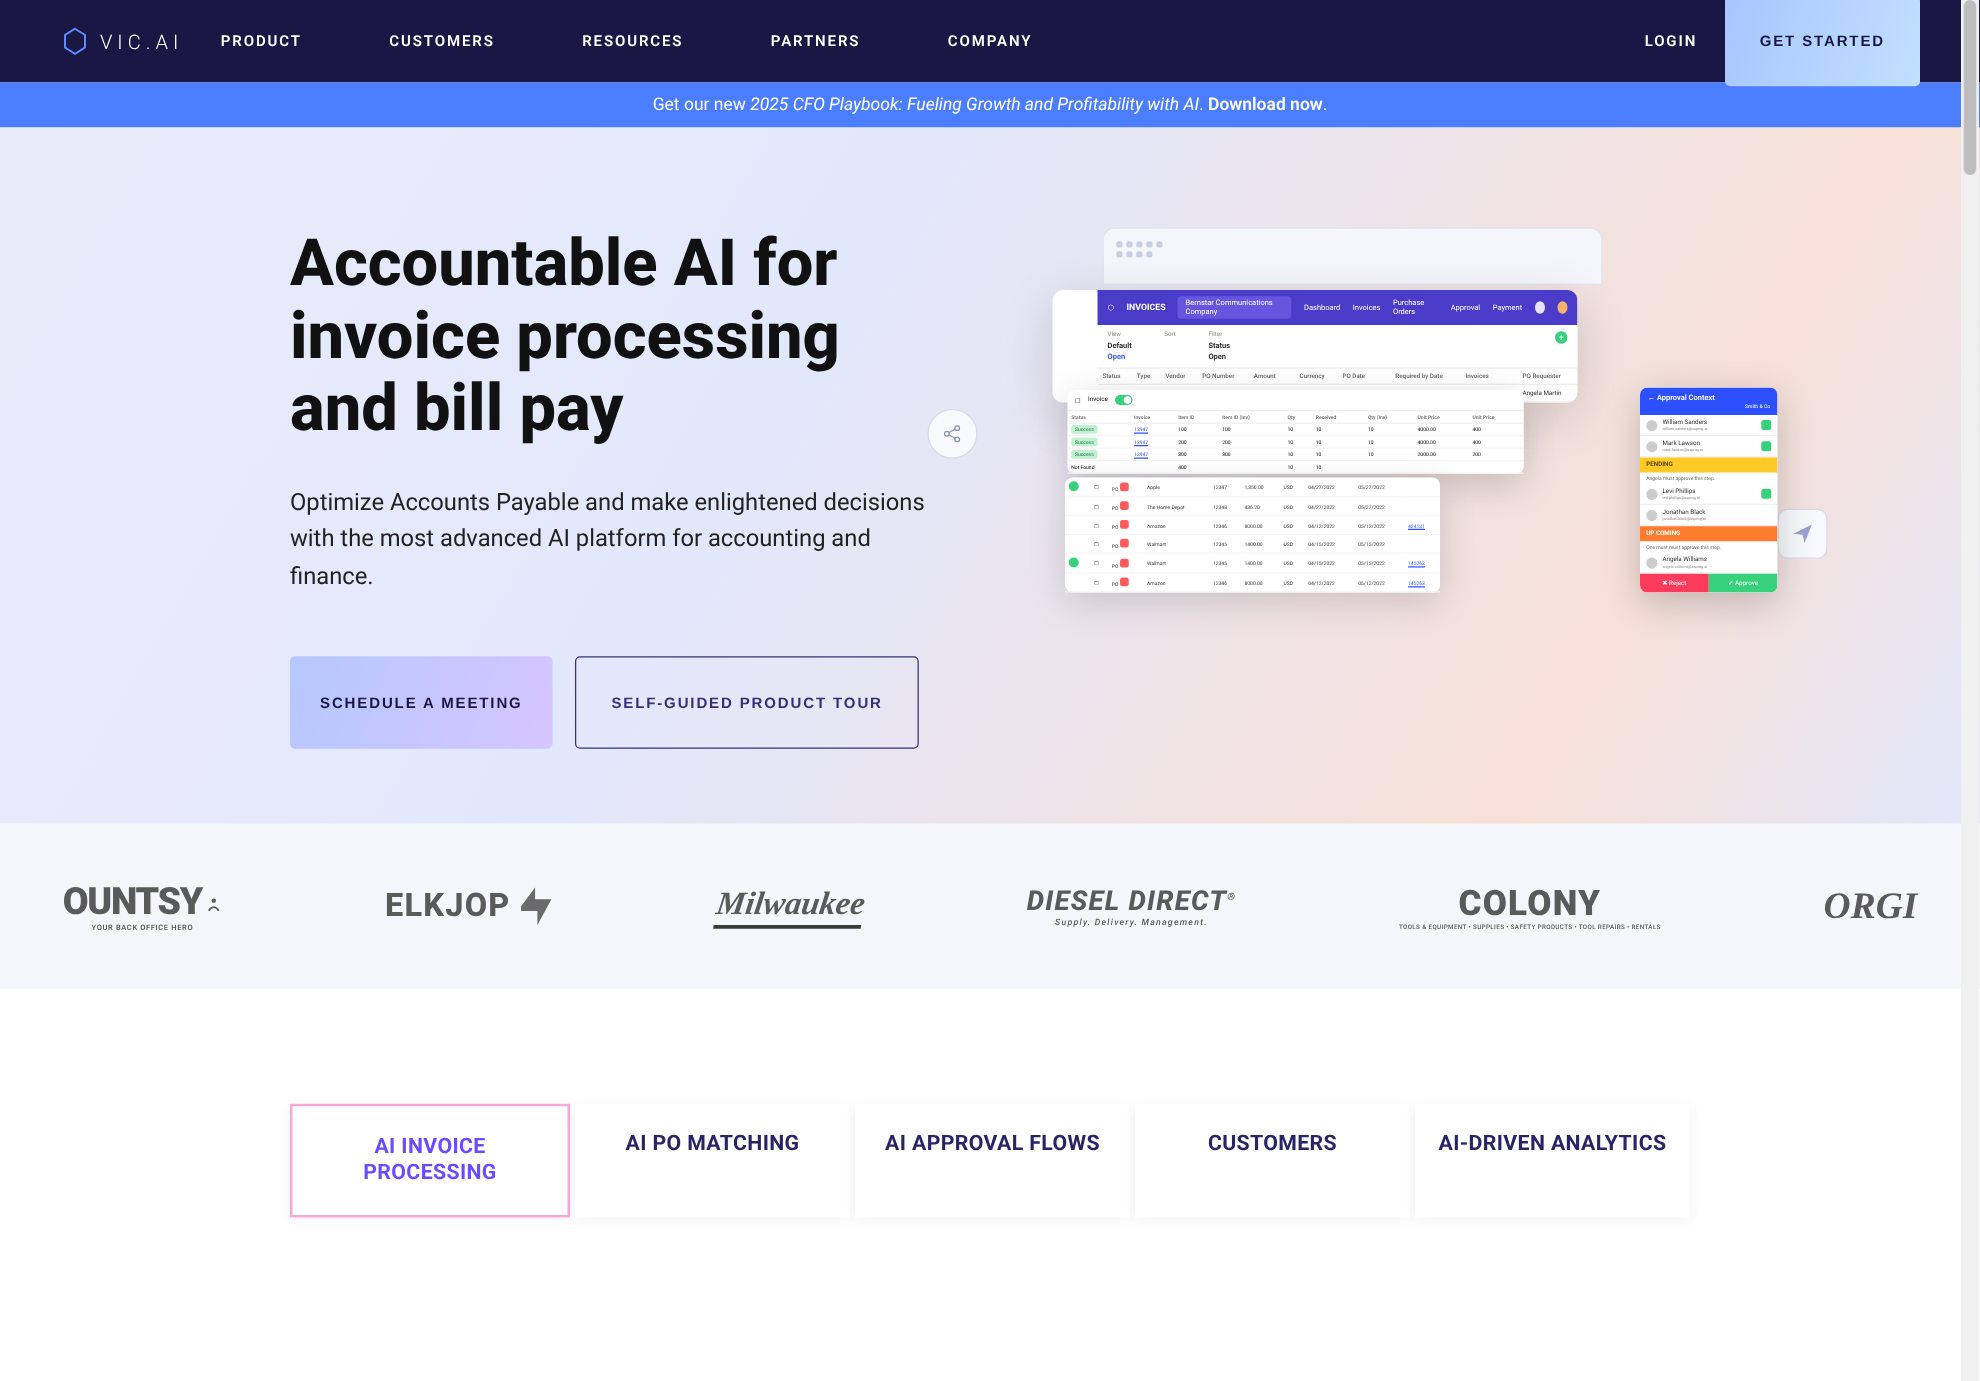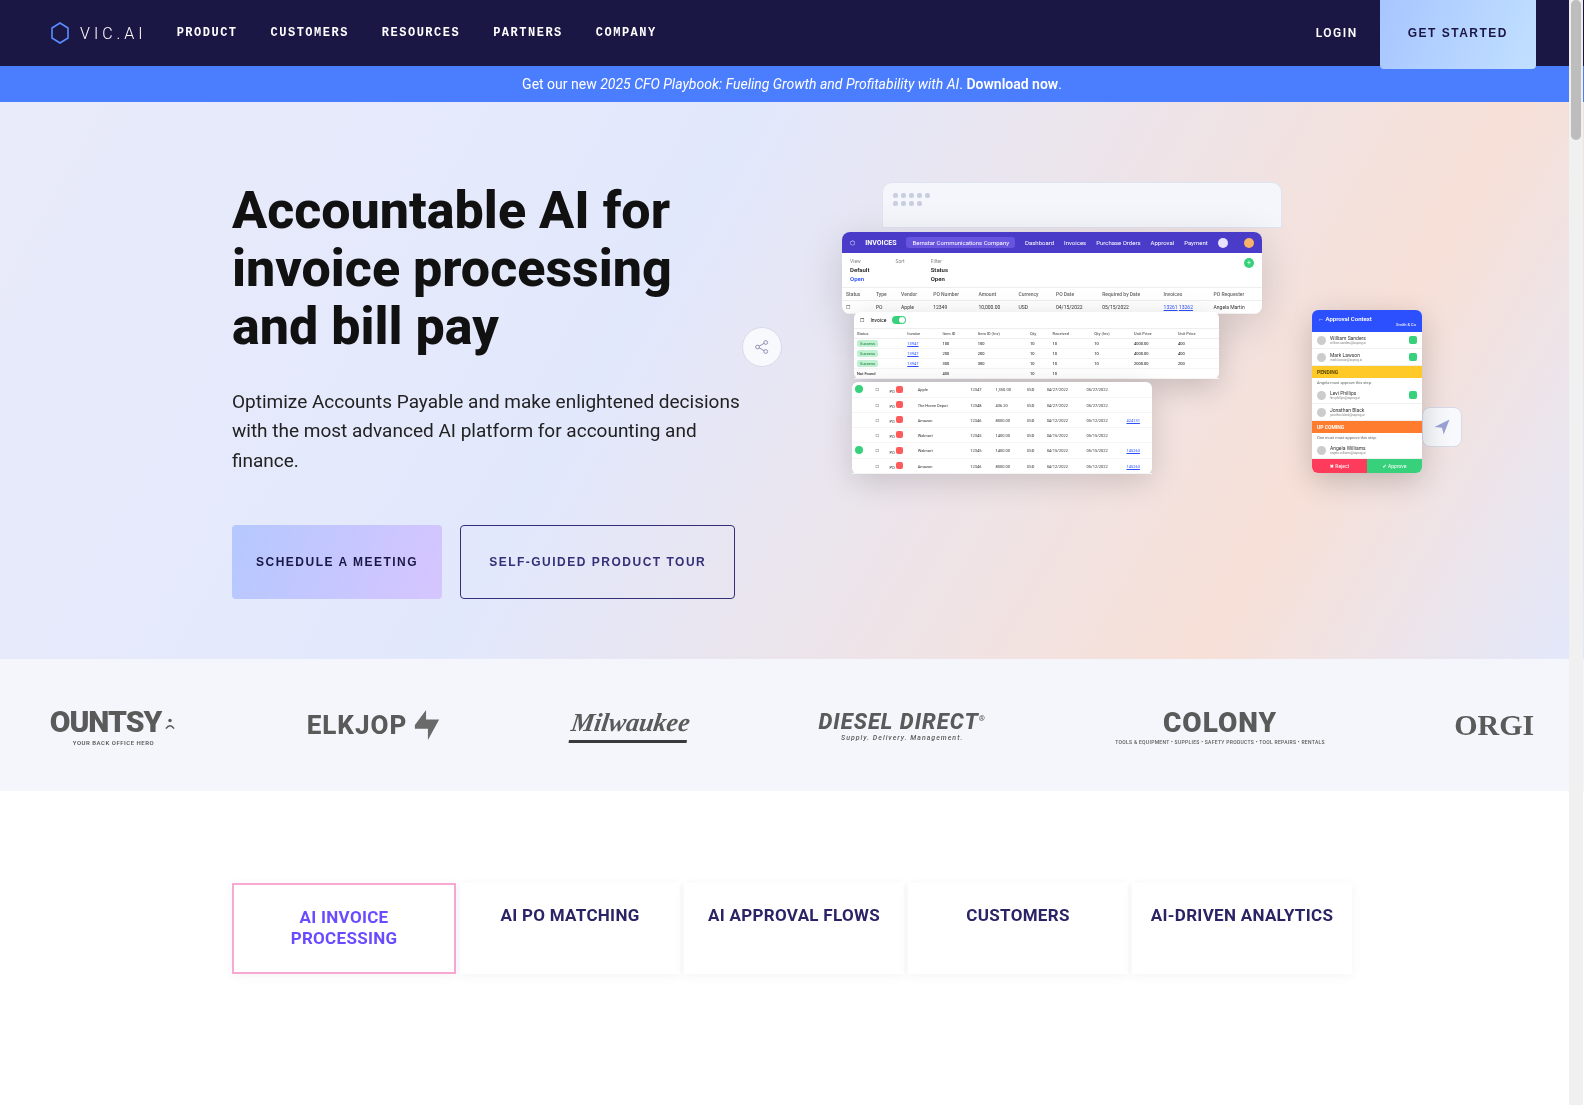--- a/index.html
+++ b/index.html
@@ -27,23 +27,22 @@
     display: inline-block;
   }
   .logo-text {
     color: #fff;
     font-weight: 300;
     letter-spacing: 4px;
     font-size: 16px;
   }
   .navlinks {
     display: flex;
-    gap: 33px;
+    gap: 70px;
     flex: 1;
-    font-family: Liberation Mono, monospace;
   }
   .navlinks a {
     color: #fff;
     text-decoration: none;
     font-size: 12px;
     letter-spacing: 1.5px;
     font-weight: 600;
     cursor: pointer;
   }
   .nav-right {
@@ -163,20 +162,21 @@
   .mock-main {
     position: absolute;
     top: 50px;
     left: 40px;
     width: 420px;
     background: #fff;
     border-radius: 8px;
     box-shadow: 0 10px 40px rgba(0,0,0,0.15);
     overflow: hidden;
     font-size: 6px;
+    padding-left: 36px;
   }
   .mock-topbar {
     background: #4b3bc9;
     color: #fff;
     display: flex;
     align-items: center;
     padding: 5px 8px;
     gap: 10px;
   }
   .mock-topbar span { font-size: 6px; }
@@ -265,21 +265,21 @@
     display:flex; flex-direction:column; align-items:center;
   }
   .logo-item.ountsy { font-size:30px; letter-spacing:-1px; font-weight:900;}
   .logo-item.ountsy .sub{font-size:6px;font-weight:600;letter-spacing:0.5px;}
   .logo-item.elkjop { font-size:26px; letter-spacing:1px; font-weight:800; display:flex; flex-direction:row; align-items:center; gap:6px;}
   .logo-item.milw { font-family: cursive; font-size:26px; font-style:italic; font-weight:700; border-bottom:3px solid #3a3a3a; padding-bottom:2px; transform:skewX(-8deg);}
   .logo-item.diesel { font-size:22px; font-weight:800; letter-spacing:1px;font-style:italic;}
   .logo-item.diesel .sub{font-size:7px;font-weight:500;letter-spacing:1px;}
   .logo-item.colony { font-size:28px; font-weight:900; letter-spacing:1px;}
   .logo-item.colony .sub{font-size:5px;font-weight:500;letter-spacing:0.3px;}
-  .logo-item.orgi { font-family: Georgia, serif; font-size:30px; font-weight:700;}
+  .logo-item.orgi { font-family: Georgia, serif; font-size:30px; font-style:italic; font-weight:700;}
 
   
   .tabs-section {
     background:#fff;
     padding: 92px 0 60px 0;
   }
   .tabs {
     max-width: 1200px;
     margin: 0 auto;
     display: flex;

